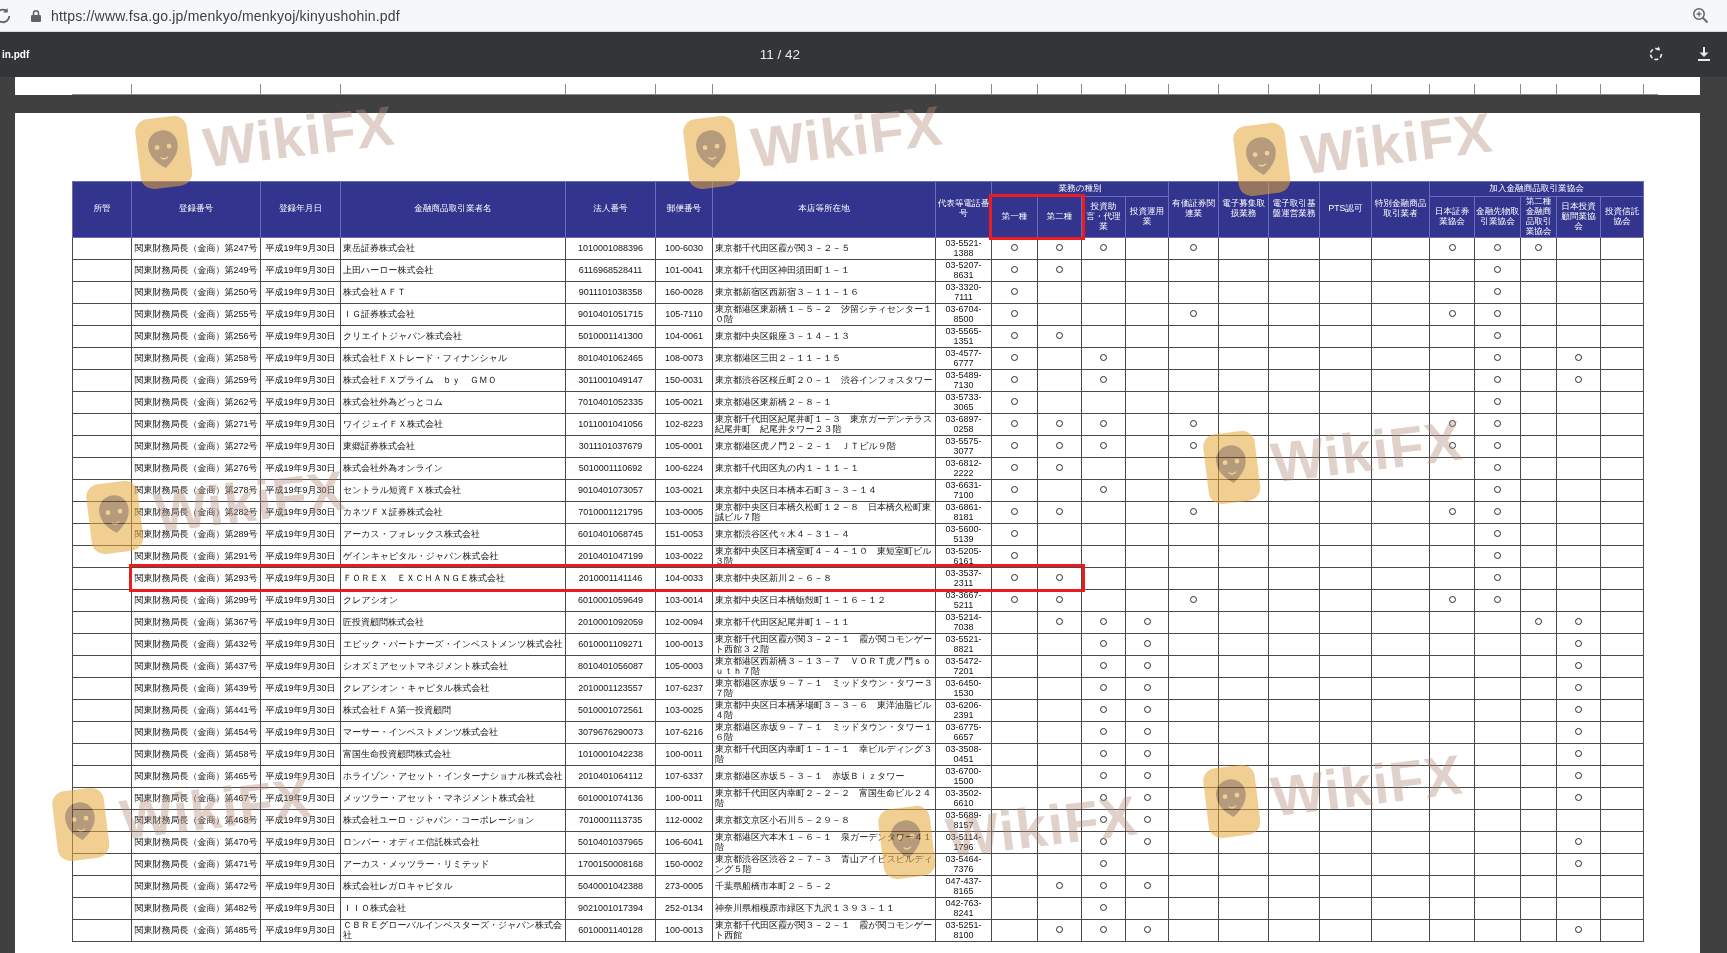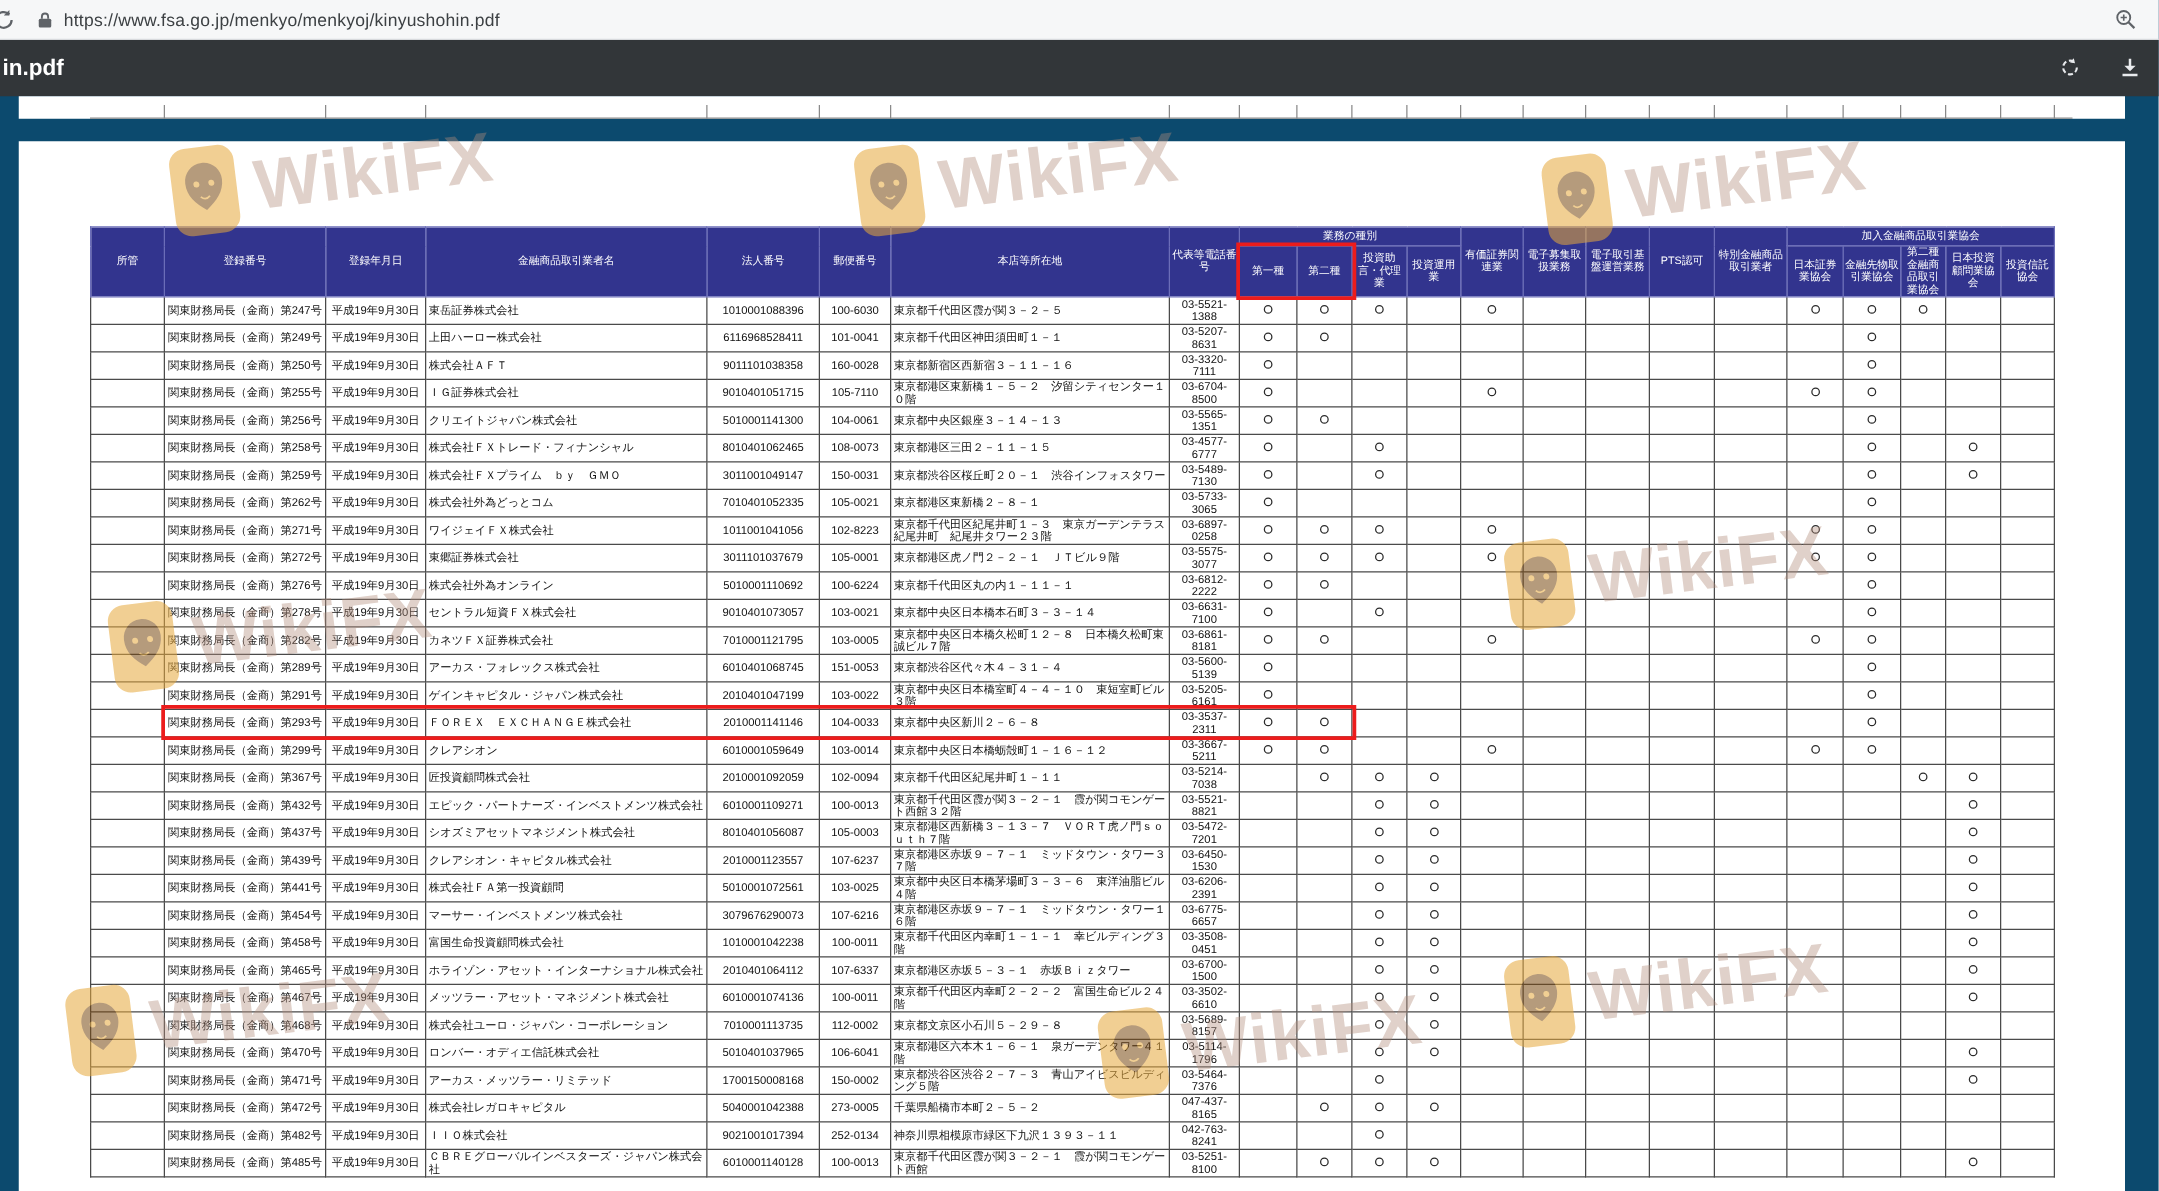--- a/index.html
+++ b/index.html
@@ -1,31 +1,31 @@
 <!DOCTYPE html>
 <html><head>
 <meta charset="utf-8">
 <style>
   * { margin:0; padding:0; box-sizing:border-box; }
   html,body { width:1727px; height:953px; overflow:hidden;
     font-family:"Liberation Sans","DejaVu Sans",sans-serif; }
-  .screen { position:relative; width:1727px; height:953px; background:#0c4a6e; }
+  .screen { position:relative; width:1727px; height:953px; background:#404040; }
 
   
   .topbar { position:absolute; left:0; top:0; width:1727px; height:32px;
     background:#f6f7f8; border-bottom:1px solid #d8dadd; display:flex; align-items:center; }
   .reload-frag { position:absolute; left:-6px; top:7px; width:18px; height:18px; }
   .urlrow { display:flex; align-items:center; margin-left:30px; gap:9px; }
   .url-text { font-size:14px; color:#3c4043; letter-spacing:.2px; }
   .zoom-browser { position:absolute; right:18px; top:7px; }
 
   
   .pdfbar { position:absolute; left:0; top:32px; width:1727px; height:45px;
     background:#323639; color:#f1f3f4; display:flex; align-items:center; }
-  .pdf-filename { position:absolute; left:2px; font-size:18px; font-weight:bold; color:#fff; }
+  .pdf-filename { position:absolute; left:2px; font-size:10px; font-weight:bold; color:#fff; }
   .pdf-pageno { position:absolute; left:0; width:1560px; text-align:center; font-size:13.5px; color:#e8eaed; }
   .pdf-rotate { position:absolute; right:62px; top:13px; cursor:pointer; }
   .pdf-download { position:absolute; right:14px; top:13px; cursor:pointer; }
 
   
   .prevpage { position:absolute; left:15px; top:77px; width:1685px; height:18px; background:#fff; }
   .prevpage .baseline { position:absolute; left:57px; right:42px; bottom:0; border-bottom:1.5px solid #8a8a8a; }
   .tick { position:absolute; bottom:0; width:1px; height:11px; background:#8a8a8a; }
   .page { position:absolute; left:15px; top:113px; width:1685px; height:840px; background:#fff; }
 
@@ -73,20 +73,21 @@
     <svg class="zoom-browser" width="17" height="17" viewBox="0 0 17 17">
       <circle cx="7" cy="7" r="5.2" fill="none" stroke="#5f6368" stroke-width="1.5"></circle>
       <line x1="11" y1="11" x2="15.5" y2="15.5" stroke="#5f6368" stroke-width="1.8"></line>
       <line x1="4.5" y1="7" x2="9.5" y2="7" stroke="#5f6368" stroke-width="1.3"></line>
       <line x1="7" y1="4.5" x2="7" y2="9.5" stroke="#5f6368" stroke-width="1.3"></line>
     </svg>
   </div>
 
   <div class="pdfbar">
     <span class="pdf-filename">in.pdf</span>
+    <span class="pdf-pageno">11 / 42</span>
     <svg class="pdf-rotate" width="18" height="18" viewBox="0 0 18 18">
       <path d="M14.5 9a5.5 5.5 0 1 1-2.2-4.4" fill="none" stroke="#e8eaed" stroke-width="1.7" stroke-dasharray="4 2.2"></path>
       <path d="M12 1.5l1 4-4-.6z" fill="#e8eaed"></path>
     </svg>
     <svg class="pdf-download" width="18" height="18" viewBox="0 0 18 18">
       <line x1="9" y1="2" x2="9" y2="11" stroke="#e8eaed" stroke-width="2"></line>
       <path d="M4.5 7.5L9 12l4.5-4.5z" fill="#e8eaed"></path>
       <line x1="3" y1="15" x2="15" y2="15" stroke="#e8eaed" stroke-width="2"></line>
     </svg>
   </div>

